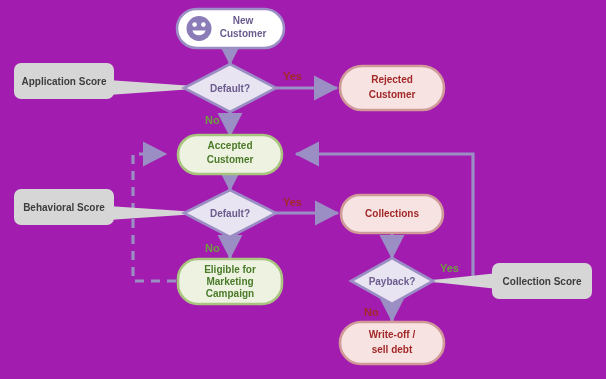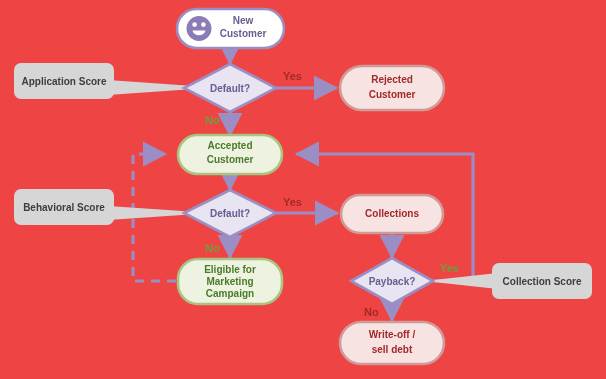--- a/index.html
+++ b/index.html
@@ -10,21 +10,21 @@
   body {
     width: 606px;
     height: 379px;
     font-family: "Liberation Sans", sans-serif;
     overflow: hidden;
   }
   #canvas {
     position: relative;
     width: 606px;
     height: 379px;
-    background: #ef4444;
+    background: #a21caf;
   }
   svg#flow {
     position: absolute;
     left: 0;
     top: 0;
     width: 606px;
     height: 379px;
   }
   .node-label {
     font-family: "Liberation Sans", sans-serif;

